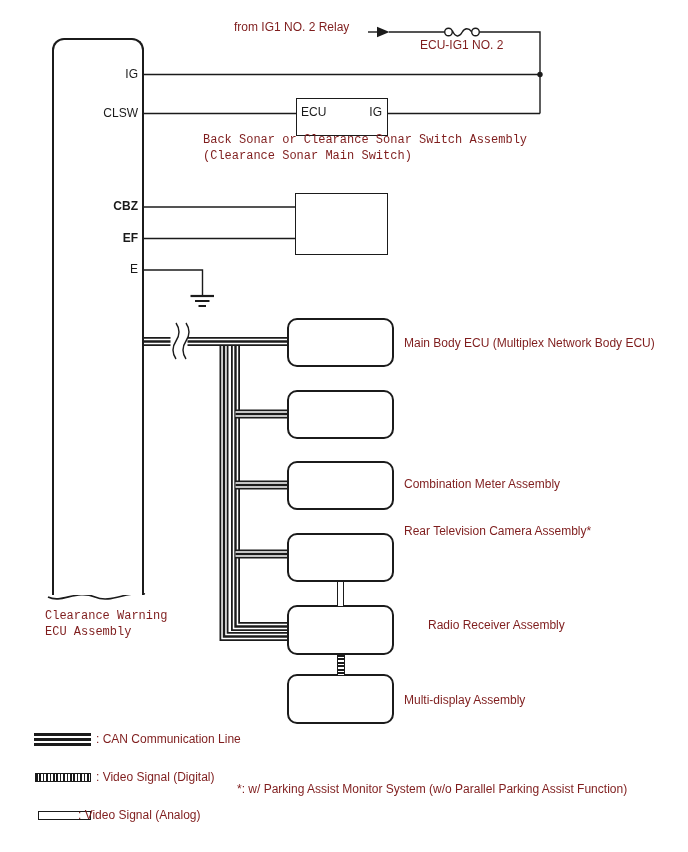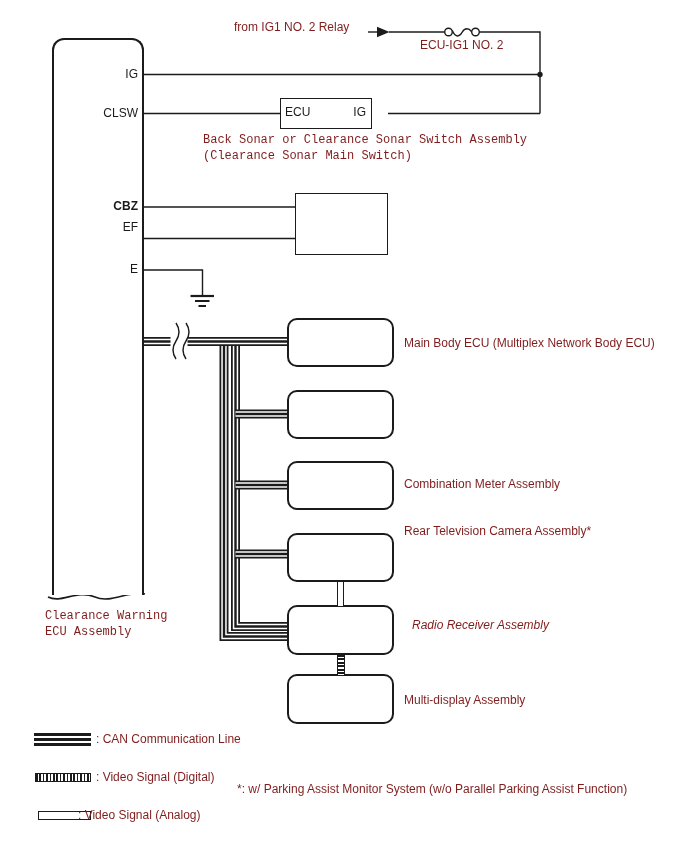--- a/index.html
+++ b/index.html
@@ -15,21 +15,21 @@
     position:absolute;left:287px;width:107px;height:49px;background:#fff;
     border:2.2px solid #1b1b1b;border-radius:10px;box-sizing:border-box;
   }
   .sqbox{position:absolute;background:#fff;border:1.8px solid #1b1b1b;box-sizing:border-box;}
   #ecu-box{
     position:absolute;left:52px;top:38px;width:92px;height:557px;background:#fff;
     border:2px solid #1b1b1b;border-bottom:none;border-radius:12px 12px 0 0;box-sizing:border-box;
   }
   .pinlbl{position:absolute;left:58px;width:80px;text-align:right;font-size:12px;line-height:13px;}
   
-  #switch-box{left:280px;top:98px;width:92px;height:31px;}
+  #switch-box{left:296px;top:98px;width:92px;height:38px;}
   #switch-box .in{position:absolute;top:0;height:27px;line-height:27px;font-size:12px;}
   
   #video-analog-conn{
     position:absolute;left:337px;top:582px;width:7.2px;height:23.5px;background:#fff;
     border-left:1.6px solid #1b1b1b;border-right:1.6px solid #1b1b1b;box-sizing:border-box;
   }
   #video-digital-conn{
     position:absolute;left:336.5px;top:654.5px;width:8.6px;height:20px;box-sizing:border-box;
     border-left:1px solid #1b1b1b;border-right:1px solid #1b1b1b;
     background:repeating-linear-gradient(180deg,#1b1b1b 0 1.7px,#fff 1.7px 3.5px);
@@ -133,21 +133,21 @@
       </g>
     </g>
 
     <path d="M48 597 c14 7 28 -8 47 0 c16 7 33 -7 50 -3" stroke="#1b1b1b" stroke-width="1.6" fill="#fff"></path>
   </svg>
 
   <div id="ecu-box"></div>
   <div class="pinlbl" style="top:68px;">IG</div>
   <div class="pinlbl" style="top:107px;">CLSW</div>
   <div class="pinlbl" style="top:200px;font-weight:bold;">CBZ</div>
-  <div class="pinlbl" style="top:221px;">EF</div>
+  <div class="pinlbl" style="top:232px;font-weight:bold;">EF</div>
   <div class="pinlbl" style="top:263px;">E</div>
   <div class="txt two-line" style="left:45px;top:608px;">
     <div>Clearance Warning</div>
     <div>ECU Assembly</div>
   </div>
 
   <div class="txt" style="left:234px;top:20px;">from IG1 NO. 2 Relay</div>
   <div class="txt" style="left:420px;top:38px;">ECU-IG1 NO. 2</div>
 
   <div class="sqbox" id="switch-box">
@@ -167,21 +167,21 @@
   <div class="devbox" style="top:533px;"></div>
   <div class="devbox" style="top:605px;height:50px;"></div>
   <div class="devbox" style="top:674px;height:50px;"></div>
 
   <div id="video-analog-conn"></div>
   <div id="video-digital-conn"></div>
 
   <div class="txt" style="left:404px;top:336px;">Main Body ECU (Multiplex Network Body ECU)</div>
   <div class="txt" style="left:404px;top:477px;">Combination Meter Assembly</div>
   <div class="txt" style="left:404px;top:524px;">Rear Television Camera Assembly*</div>
-  <div class="txt" style="left:412px;top:618px;font-style:italic;">Radio Receiver Assembly</div>
+  <div class="txt" style="left:428px;top:618px;">Radio Receiver Assembly</div>
   <div class="txt" style="left:404px;top:693px;">Multi-display Assembly</div>
 
   <div>
     <div id="legend-can-swatch"></div>
     <div class="txt" style="left:96px;top:732px;">: CAN Communication Line</div>
     <div id="legend-digital-swatch"></div>
     <div class="txt" style="left:96px;top:770px;">: Video Signal (Digital)</div>
     <div id="legend-analog-swatch"></div>
     <div class="txt" style="left:78px;top:808px;text-align:right;">: Video Signal (Analog)</div>
   </div>

